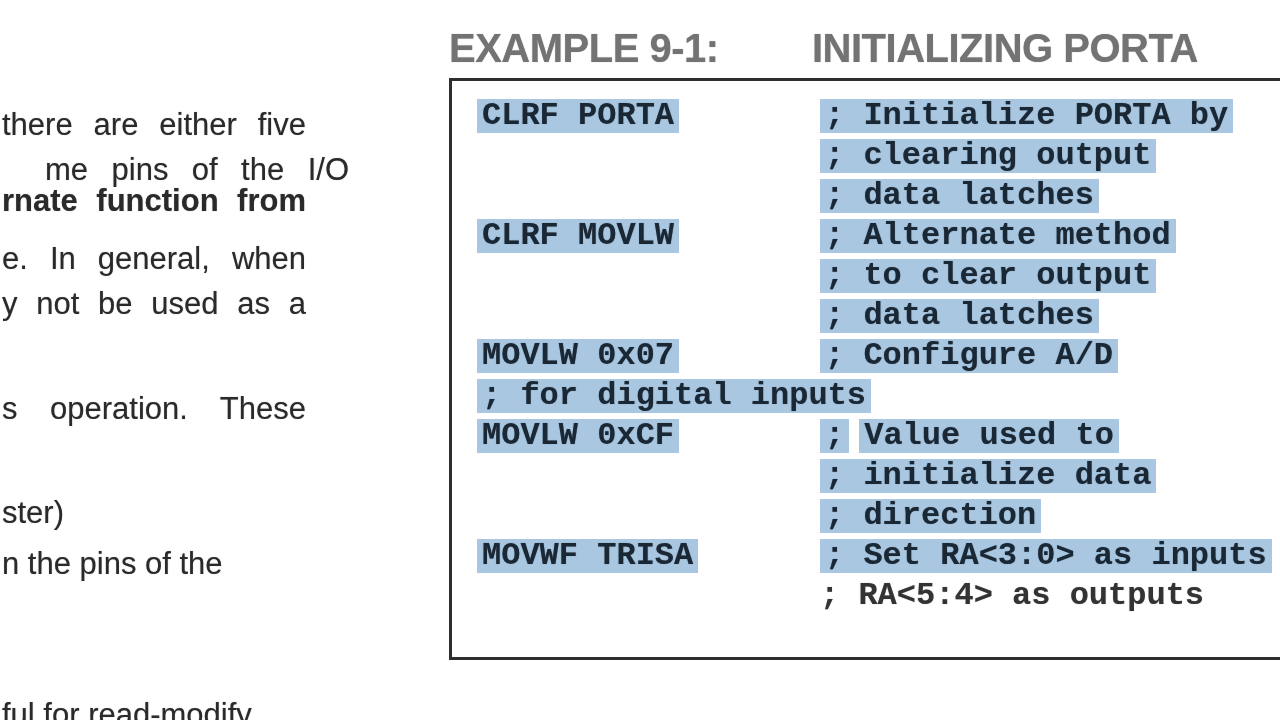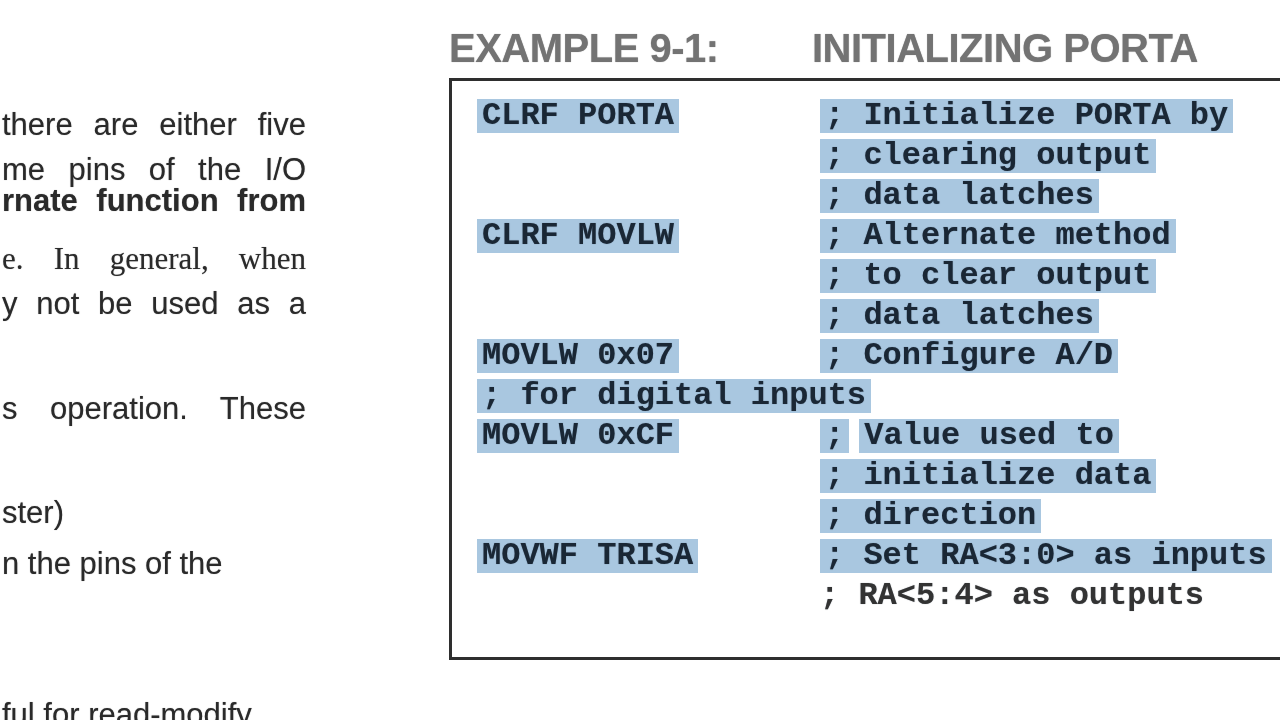--- a/index.html
+++ b/index.html
@@ -18,23 +18,23 @@
     left: 2px;
     width: 304px;
     font: 400 31px/38px "Liberation Sans", sans-serif;
     color: #2a2a2a;
     text-shadow: 0 0 1px rgba(40,40,40,0.45);
     white-space: normal;
     overflow: visible;
   }
   .left-line:nth-child(-n+6) { text-align: justify; text-align-last: justify; }
   .left-line:nth-child(1) { top: 106px; }
-  .left-line:nth-child(2) { top: 151px; }
+  .left-line:nth-child(2) { top: 151px; margin-left: 43px; }
   .left-line:nth-child(3) { top: 182px; font-weight: bold; }
-  .left-line:nth-child(4) { top: 240px; font-family: Liberation Serif, serif; }
+  .left-line:nth-child(4) { top: 240px; }
   .left-line:nth-child(5) { top: 285px; }
   .left-line:nth-child(6) { top: 390px; }
   .left-line:nth-child(7) { top: 494px; }
   .left-line:nth-child(8) { top: 545px; }
   .left-line:nth-child(9) { top: 696px; }
 
   
   .example-label, .example-title {
     position: absolute;
     top: 26px;

